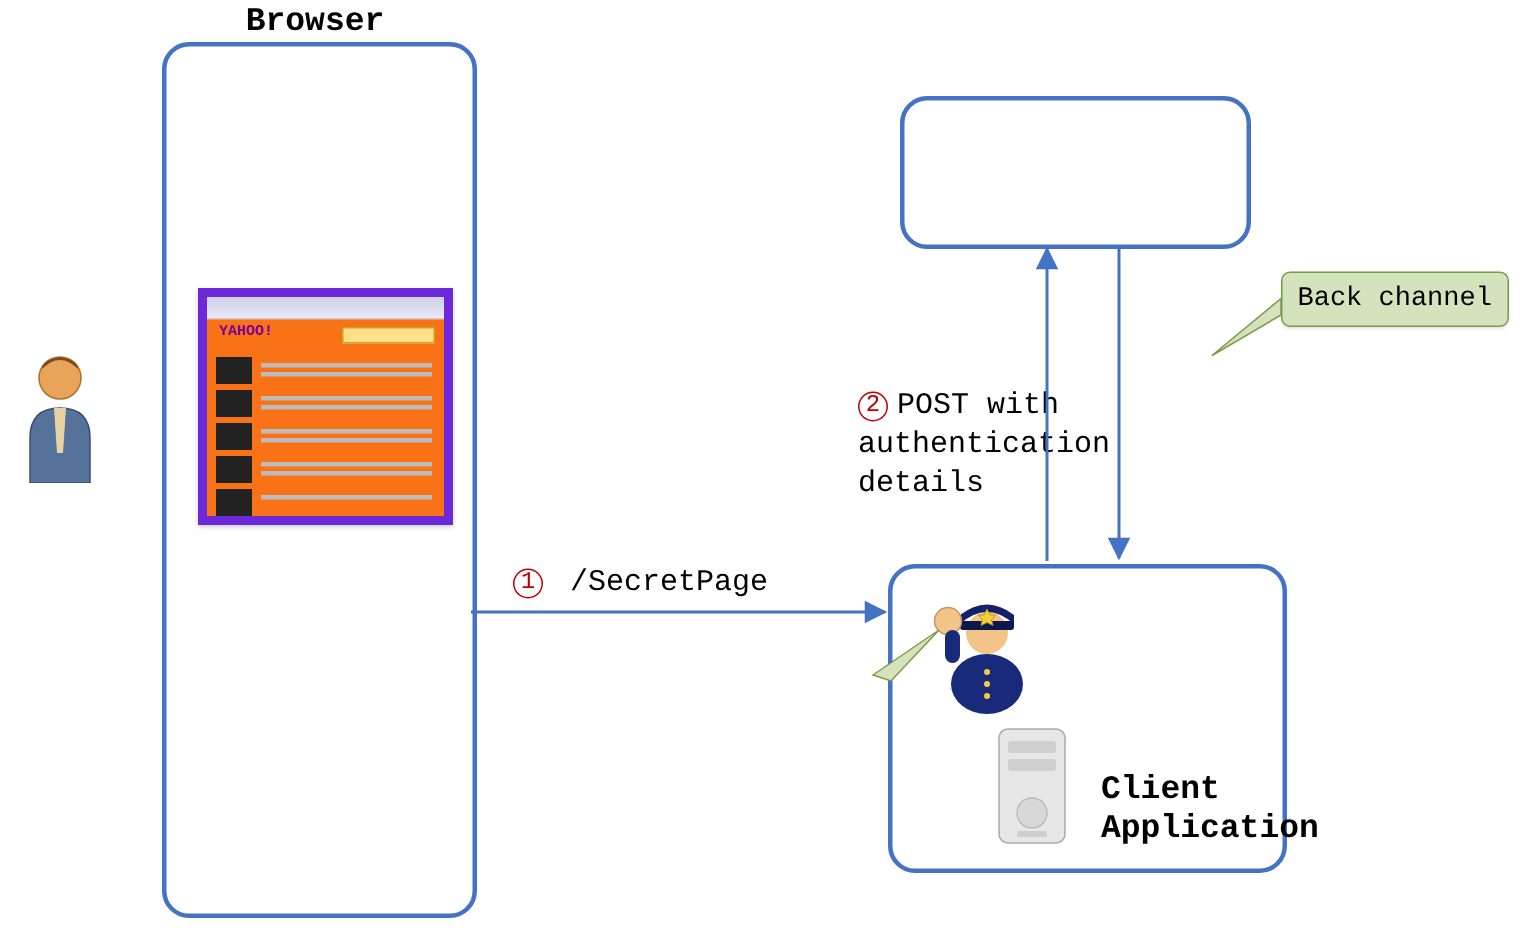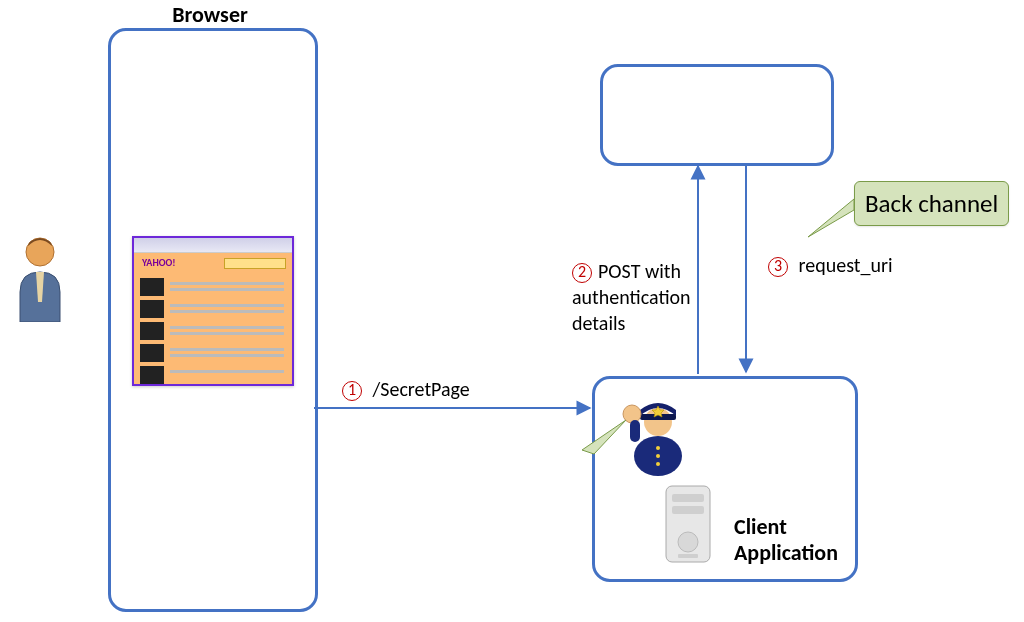--- a/index.html
+++ b/index.html
@@ -9,20 +9,21 @@
     height: 622px;
     background: #ffffff;
     font-family: "Calibri", "Segoe UI", Arial, sans-serif;
     color: #000;
     overflow: hidden;
   }
   .stage {
     position: relative;
     width: 1016px;
     height: 622px;
+    font-family: Liberation Mono, monospace;
   }
   .box {
     position: absolute;
     border: 3px solid #4472c4;
     border-radius: 18px;
     background: #ffffff;
   }
   .title {
     position: absolute;
     font-weight: 700;
@@ -48,38 +49,37 @@
     vertical-align: 1px;
     margin-right: 6px;
     font-weight: 400;
   }
   .callout {
     position: absolute;
     background: #d5e3bc;
     border: 1px solid #7a9b49;
     border-radius: 6px;
     padding: 6px 10px;
-    font-size: 25px;
+    font-size: 18px;
     line-height: 1.25;
     box-shadow: 0 1px 2px rgba(0,0,0,0.1);
   }
   svg.overlay {
     position: absolute;
     left: 0; top: 0;
     width: 1024px;
     height: 622px;
     pointer-events: none;
   }
   
   .webshot {
     position: absolute;
-    border: 2px solid #6d28d9;
-    background: #fdba74;
+    border: 6px solid #6d28d9;
+    background: #f97316;
     box-shadow: 0 1px 3px rgba(0,0,0,0.2);
-    margin-top: 44px;
   }
   .webshot .topbar { height: 14px; background: linear-gradient(#d0d0e8, #e8e8f5); border-bottom: 1px solid #ccc; }
   .webshot .brand { position:absolute; left:8px; top:18px; color:#7b0099; font-weight:bold; font-size:10px; }
   .webshot .search { position:absolute; right:6px; top:20px; width:60px; height:9px; background:#ffe08a; border:1px solid #c9a227; }
   .webshot .thumb { position:absolute; left:6px; width:24px; height:18px; background:#222; }
   .webshot .line { position:absolute; left:36px; right:8px; height:3px; background:#bbb; }
 
   
   .user-icon {
     position: absolute;
@@ -176,24 +176,20 @@
     <span class="step-num">1</span>
     <span>/SecretPage</span>
   </div>
 
   <div class="label" style="left:572px; top:232px; white-space:pre-line;">
     <span class="step-num">2</span><span>POST with
 authentication
 details</span>
   </div>
 
-  <div class="label" style="left:768px; top:252px;">
-    <span class="step-num">3</span>
-    <span>request_uri</span>
-  </div>
 
   <svg class="overlay">
     <defs>
       <marker id="arrowBlue" viewBox="0 0 12 12" refX="10" refY="6" markerWidth="9" markerHeight="9" orient="auto-start-reverse">
         <path d="M1 1 L11 6 L1 11 Z" fill="#4472c4"></path>
       </marker>
     </defs>
 
     <line x1="314" y1="408" x2="590" y2="408" stroke="#4472c4" stroke-width="2" marker-end="url(#arrowBlue)"></line>
 

